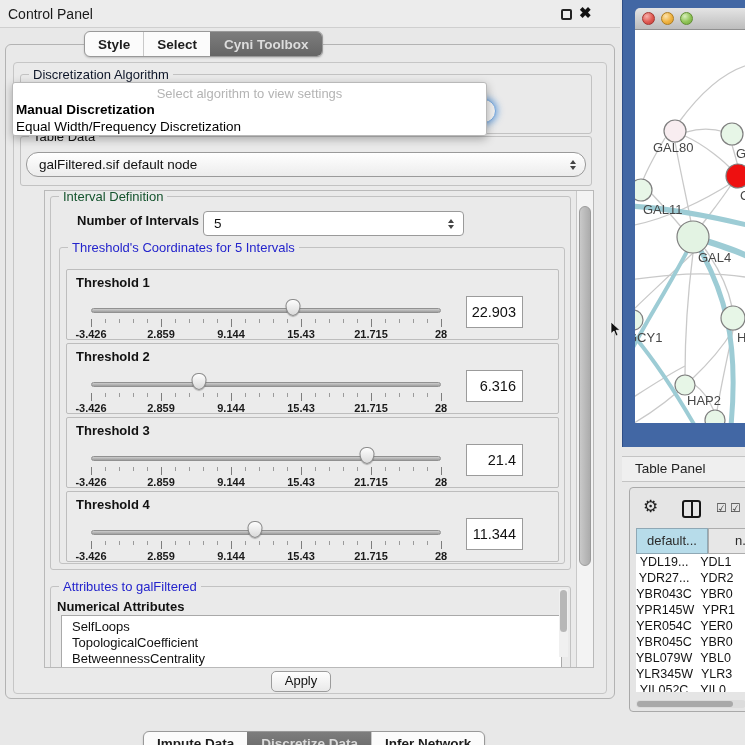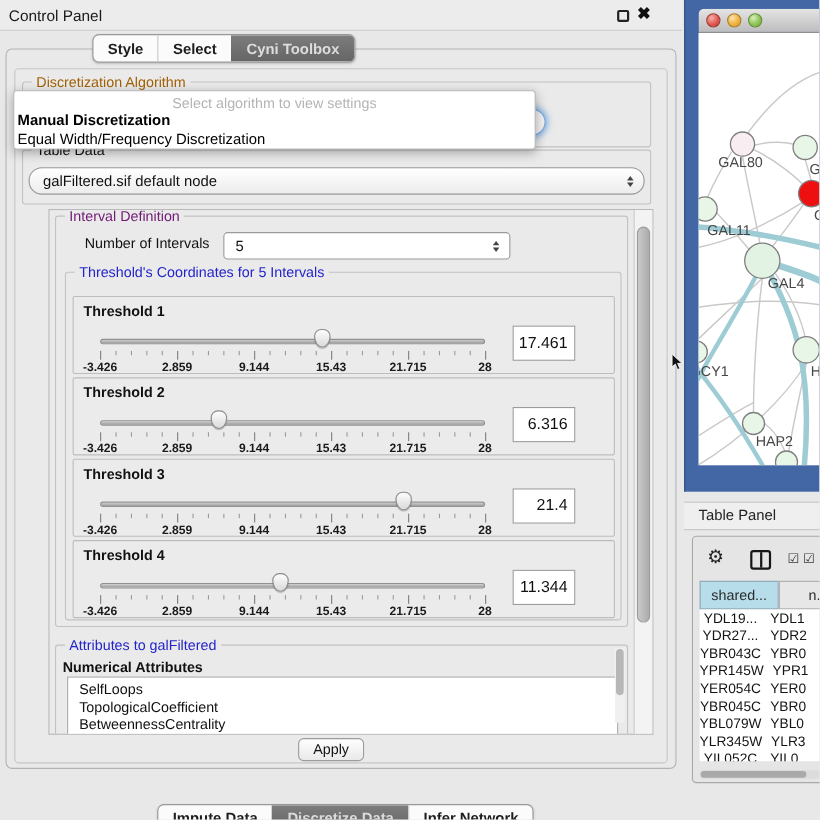--- a/index.html
+++ b/index.html
@@ -18,42 +18,42 @@
 
   .seg-bar{height:26px;display:flex;border:1px solid #999;border-radius:6px;overflow:hidden;background:#fbfbfb;box-shadow:0 1px 2px rgba(0,0,0,.18);z-index:20}
   #top-tabs{left:84px;top:31px}
   #bottom-tabs{left:143px;top:731px;height:25px}
   .seg{padding:0 13px;line-height:25px;font-size:13.5px;font-weight:bold;color:#1d1d1d;border-left:1px solid #c9c9c9;display:flex;align-items:center;gap:5px;white-space:nowrap}
   .seg:first-child{border-left:none}
   .seg.active{background:linear-gradient(#7d7d7d,#656565);color:#dcdcdc;border-left-color:transparent}
 
   .group{position:absolute;border:1px solid #c2c2c2;border-radius:3px}
   .gtitle{position:absolute;top:-8px;left:8px;background:#eaeaea;padding:0 4px;font-size:13px;line-height:15px;white-space:nowrap}
-  .t-green{color:#701a75}.t-blue{color:#2424cc}.t-dgreen{color:#a16207}.t-black{color:#111}
+  .t-green{color:#14532d}.t-blue{color:#2424cc}.t-dgreen{color:#0f172a}.t-black{color:#111}
 
   #algo-group{left:20px;top:74px;width:572px;height:60px}
   #algo-combo{left:26px;top:99px;width:470px;height:24px;border:1px solid #78a9de;border-radius:12px;background:#f0f0f0;box-shadow:0 0 6px 2px rgba(98,156,220,.8);z-index:5}
   #algo-popup{left:12px;top:82px;width:475px;height:54px;background:#fff;border:1px solid #b9b9b9;border-radius:3px;box-shadow:0 3px 10px rgba(0,0,0,.3);z-index:40}
   #popup-ph{left:0;right:0;top:3px;text-align:center;color:#b4b4b4;font-size:13px}
   #popup-item1{left:3px;top:19px;font-weight:bold;font-size:13.5px;color:#000}
   #popup-item2{left:3px;top:36px;font-size:13.5px;color:#000}
 
   #tabledata-group{left:20px;top:136px;width:572px;height:50px}
   #table-combo{left:26px;top:152px;width:560px;height:25px;background:linear-gradient(#fff,#ececec);border:1px solid #9a9a9a;border-radius:12px;font-size:13.5px;line-height:23px;padding-left:12px;color:#111}
   .stepper{position:absolute;right:9px;top:50%;transform:translateY(-50%);display:flex;flex-direction:column;gap:2px}
   .arr-up{width:0;height:0;border-left:3.5px solid transparent;border-right:3.5px solid transparent;border-bottom:4.5px solid #444}
   .arr-dn{width:0;height:0;border-left:3.5px solid transparent;border-right:3.5px solid transparent;border-top:4.5px solid #444}
 
   #scrollpane{left:44px;top:190px;width:550px;height:478px;border:1px solid #b9b9b9;background:#eaeaea}
   #vp{position:absolute;left:0;top:0;width:532px;height:476px;overflow:hidden}
   #vscroll{position:absolute;right:0;top:0;width:17px;height:476px;background:#f3f3f3;border-left:1px solid #c9c9c9}
   #vthumb{position:absolute;left:2px;top:15px;width:12px;height:360px;background:linear-gradient(90deg,#c9c9c9,#acacac);border:1px solid #9b9b9b;border-radius:7px}
 
   #interval-group{left:5px;top:5px;width:521px;height:374px}
-  #noi-label{left:26px;top:16px;font-weight:normal;font-size:13px;color:#111}
+  #noi-label{left:26px;top:16px;font-weight:bold;font-size:13px;color:#111}
   #noi-combo{left:152px;top:14px;width:261px;height:25px;background:#fff;border:1px solid #9a9a9a;border-radius:4px;font-size:13.5px;line-height:23px;padding-left:10px;color:#111}
   #thr-group{left:8px;top:50px;width:506px;height:317px}
 
   .thr{position:absolute;left:6px;width:493px;height:71px;border:1px solid #bdbdbd;border-radius:2px;background:#ebebeb}
   .thr-label{position:absolute;left:9px;top:5px;font-size:13px;font-weight:bold;color:#111}
   .slider{position:absolute;left:24px;top:24px;width:350px;height:44px}
   .track{position:absolute;left:0;top:14px;width:100%;height:5px;background:linear-gradient(#cdcdcd,#9e9e9e);border:1px solid #919191;border-radius:3px}
   .handle{position:absolute;top:5px;width:15px;height:17px;background:linear-gradient(#fdfdfd,#dadada);border:1px solid #8d8d8d;border-radius:7px 7px 8px 8px/7px 7px 11px 11px;transform:translateX(-50%);box-shadow:0 1px 1px rgba(0,0,0,.25)}
   .ticks{position:absolute;left:0;top:25px;width:100%;height:9px}
   .tick{position:absolute;top:0;width:1px;height:4px;background:#9a9a9a}
@@ -206,21 +206,21 @@
                   <div class="ticklabels">
                     <div class="ticklabel" style="left: 0%;">-3.426</div>
                     <div class="ticklabel" style="left: 20%;">2.859</div>
                     <div class="ticklabel" style="left: 40%;">9.144</div>
                     <div class="ticklabel" style="left: 60%;">15.43</div>
                     <div class="ticklabel" style="left: 80%;">21.715</div>
                     <div class="ticklabel" style="left: 100%;">28</div>
                   </div>
                   <div class="handle" style="left: 57.7197%;"></div>
                 </div>
-                <div class="thr-value">17.461</div>
+                <div class="thr-value">22.903</div>
               </div>
               <div class="thr" style="top:95px">
                 <div class="thr-label">Threshold 2</div>
                 <div class="slider">
                   <div class="track"></div>
                   <div class="ticks">
                     <div class="tick major" style="left: 0%;"></div>
                     <div class="tick" style="left: 4%;"></div>
                     <div class="tick" style="left: 8%;"></div>
                     <div class="tick" style="left: 12%;"></div>
@@ -443,21 +443,21 @@
   </div>
 
   <div class="abs" id="tp-bar">
     <span>Table Panel</span>
   </div>
   <div class="abs" id="tp-window">
     <div id="gear-icon">⚙</div>
     <div id="col-icon"></div>
     <div class="chk-icon" id="chk1">☑</div>
     <div class="chk-icon" id="chk2">☑</div>
-    <div class="thead" id="th0">shared...</div>
+    <div class="thead" id="th0">default...</div>
     <div class="thead" id="th1">n...</div>
     <div id="tbody">
         <div class="trow">
           <div class="tcell c0">YDL19...</div>
           <div class="tcell c1">YDL1</div>
         </div>
         <div class="trow">
           <div class="tcell c0">YDR27...</div>
           <div class="tcell c1">YDR2</div>
         </div>

